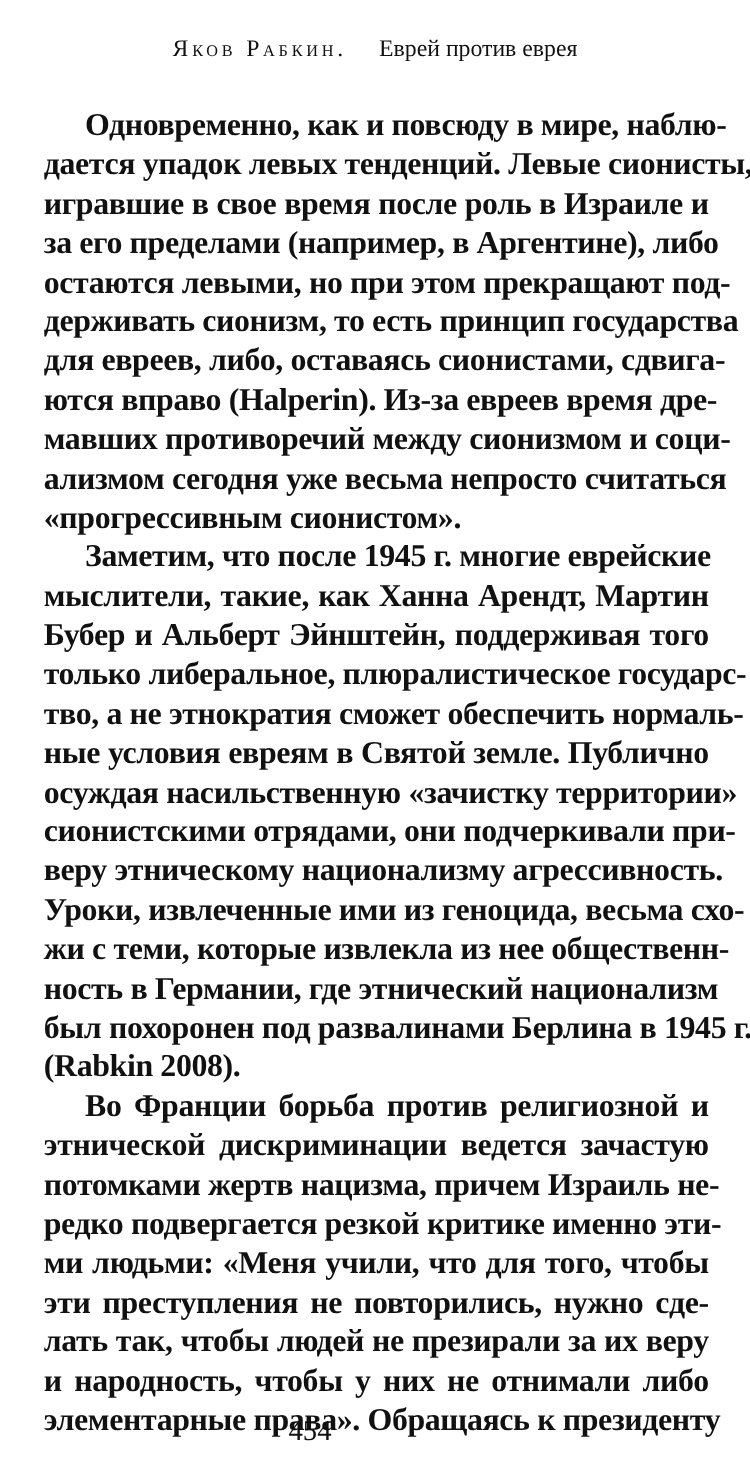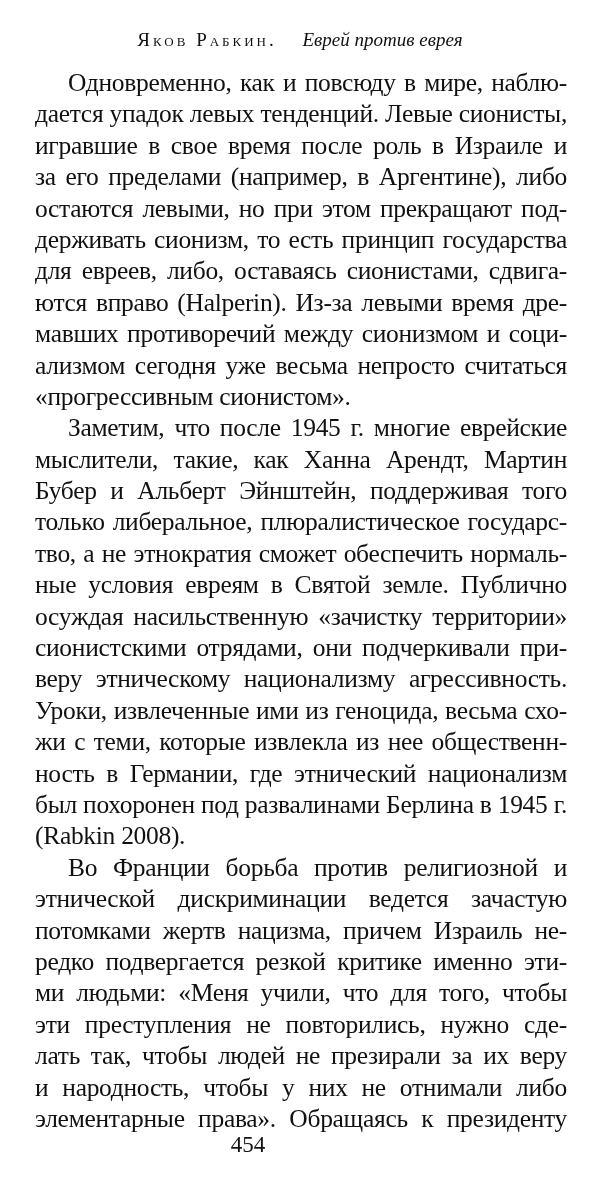--- a/index.html
+++ b/index.html
@@ -24,28 +24,28 @@
       font-size: 19px;
       line-height: 24px;
       white-space: nowrap;
     }
     .running-head .author {
       font-variant: small-caps;
       letter-spacing: 3px;
     }
     .running-head .sep { letter-spacing: 0; }
     .running-head .title {
-      font-style: italic;
       margin-left: 24px;
     }
     .page-body {
       position: absolute;
-      top: 67px;
+      top: 84px;
       left: 35px;
       width: 532px;
+      font-weight: bold;
     }
     .line {
       display: block;
       height: 31.4px;
       line-height: 31.4px;
       font-size: 25.5px;
       white-space: nowrap;
       text-align: justify;
       text-align-last: justify;
       letter-spacing: -0.3px;
@@ -73,21 +73,21 @@
 <main class="page-body">
 
   <div>
     <span class="line indent">Одновременно, как и повсюду в мире, наблю-</span>
     <span class="line">дается упадок левых тенденций. Левые сионисты,</span>
     <span class="line">игравшие в свое время после роль в Израиле и</span>
     <span class="line">за его пределами (например, в Аргентине), либо</span>
     <span class="line">остаются левыми, но при этом прекращают под-</span>
     <span class="line">держивать сионизм, то есть принцип государства</span>
     <span class="line">для евреев, либо, оставаясь сионистами, сдвига-</span>
-    <span class="line">ются вправо (Halperin). Из-за левыми время дре-</span>
+    <span class="line">ются вправо (Halperin). Из-за евреев время дре-</span>
     <span class="line">мавших противоречий между сионизмом и соци-</span>
     <span class="line">ализмом сегодня уже весьма непросто считаться</span>
     <span class="line last">«прогрессивным сионистом».</span>
   </div>
 
   <div>
     <span class="line indent">Заметим, что после 1945 г. многие еврейские</span>
     <span class="line">мыслители, такие, как Ханна Арендт, Мартин</span>
     <span class="line">Бубер и Альберт Эйнштейн, поддерживая того</span>
     <span class="line">только либеральное, плюралистическое государс-</span>

